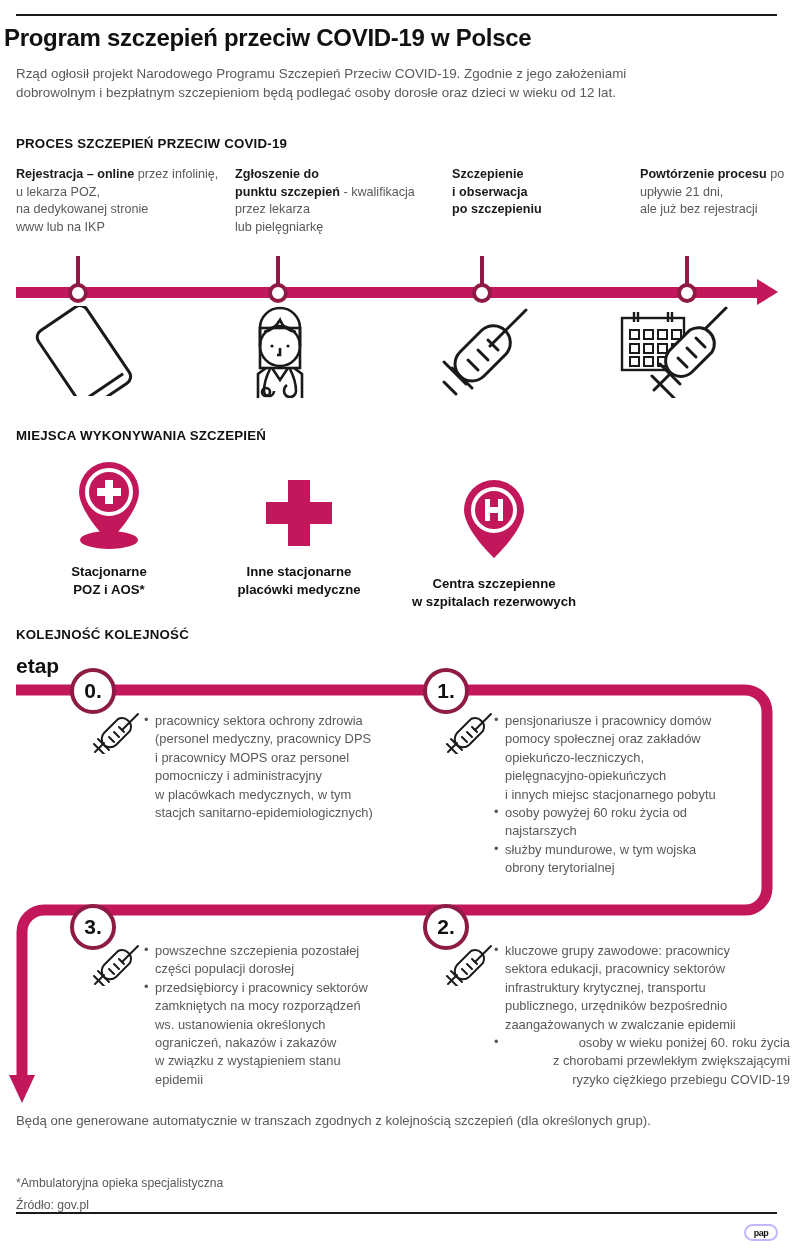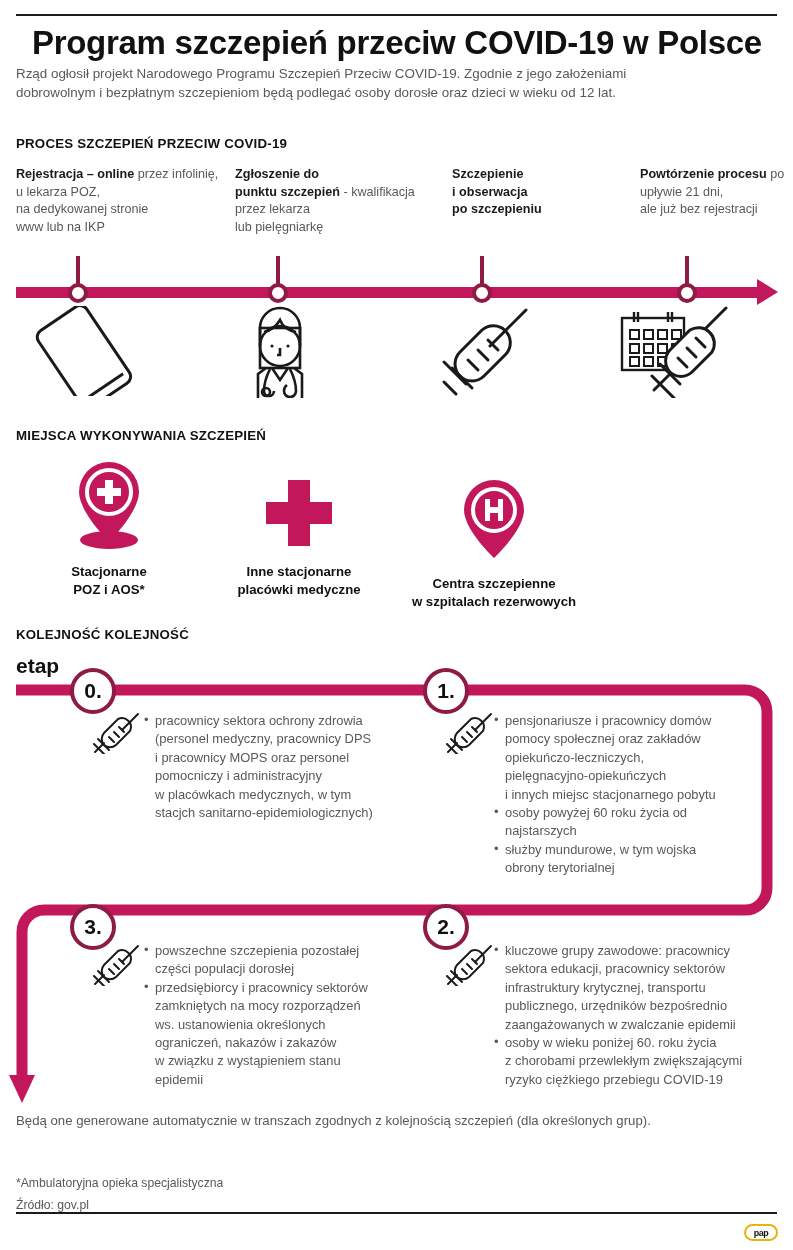--- a/index.html
+++ b/index.html
@@ -5,21 +5,21 @@
   html,body{margin:0;padding:0;background:#ffffff;}
   body{
     width:793px;height:1250px;position:relative;overflow:hidden;
     font-family:"Liberation Sans","DejaVu Sans",sans-serif;
     color:#231f20;
   }
   .page{position:relative;width:793px;height:1250px;}
 
   
   .rule-top{position:absolute;left:16px;top:14px;width:761px;height:2px;background:#1a1a1a;}
-  .title{position:absolute;left:32px;top:24px;font-size:33px;font-weight:bold;letter-spacing:-0.3px;color:#111;}
+  .title{position:absolute;left:4px;top:24px;font-size:24px;font-weight:bold;letter-spacing:-0.3px;color:#111;}
   .lead{position:absolute;left:16px;top:64px;width:762px;font-size:13.4px;line-height:19px;color:#58595b;}
 
   
   .sec-h{position:absolute;font-size:13.3px;font-weight:bold;letter-spacing:0.2px;color:#111;}
 
   
   .step-lbl{position:absolute;font-size:12.6px;line-height:17.5px;color:#58595b;}
   .step-lbl b{color:#1a1a1a;font-weight:bold;}
 
   
@@ -47,21 +47,21 @@
   .stage-txt li:before{content:"\2022";position:absolute;left:0;top:-1px;color:#58595b;font-size:13px;}
 
   .snake{position:absolute;}
 
   
   .foot-note{position:absolute;left:16px;top:1111px;width:762px;font-size:13.2px;line-height:19px;color:#58595b;}
   .foot-note b{color:#1a1a1a;font-weight:bold;}
   .foot-small{position:absolute;left:16px;font-size:12.2px;color:#58595b;}
   .rule-bot{position:absolute;left:16px;top:1212px;width:761px;height:2px;background:#1a1a1a;}
   .pap{position:absolute;left:744px;top:1224px;width:34px;height:17px;border-radius:9px;
-       border:2px solid #eab308;box-sizing:border-box;display:flex;align-items:center;
+       border:2px solid #c4b5fd;box-sizing:border-box;display:flex;align-items:center;
        justify-content:center;font-size:9px;font-weight:bold;color:#111;letter-spacing:-0.5px;}
 </style>
 </head>
 <body>
 
 <div class="page">
 
   
   <div class="rule-top"></div>
   <div class="title">Program szczepień przeciw COVID-19 w Polsce</div>
@@ -323,21 +323,21 @@
       <path d="M2 32 L13 43"></path>
     </g>
   </svg>
   <div class="stage-txt" style="left:494px;top:942px;width:296px;">
     <ul>
       <li style="white-space:pre-line;">kluczowe grupy zawodowe: pracownicy
 sektora edukacji, pracownicy sektorów
 infrastruktury krytycznej, transportu
 publicznego, urzędników bezpośrednio
 zaangażowanych w zwalczanie epidemii</li>
-      <li style="white-space:pre-line;">osoby w wieku poniżej 60. roku życia
+      <li style="white-space:pre-line;text-align:right;">osoby w wieku poniżej 60. roku życia
 z chorobami przewlekłym zwiększającymi
 ryzyko ciężkiego przebiegu COVID-19</li>
     </ul>
   </div>
 
   
   <div class="foot-note">
     <div>Będą one generowane automatycznie w transzach zgodnych z kolejnością szczepień (dla określonych grup).</div>
   </div>
   <div class="foot-small" style="top:1176px;">*Ambulatoryjna opieka specjalistyczna</div>

